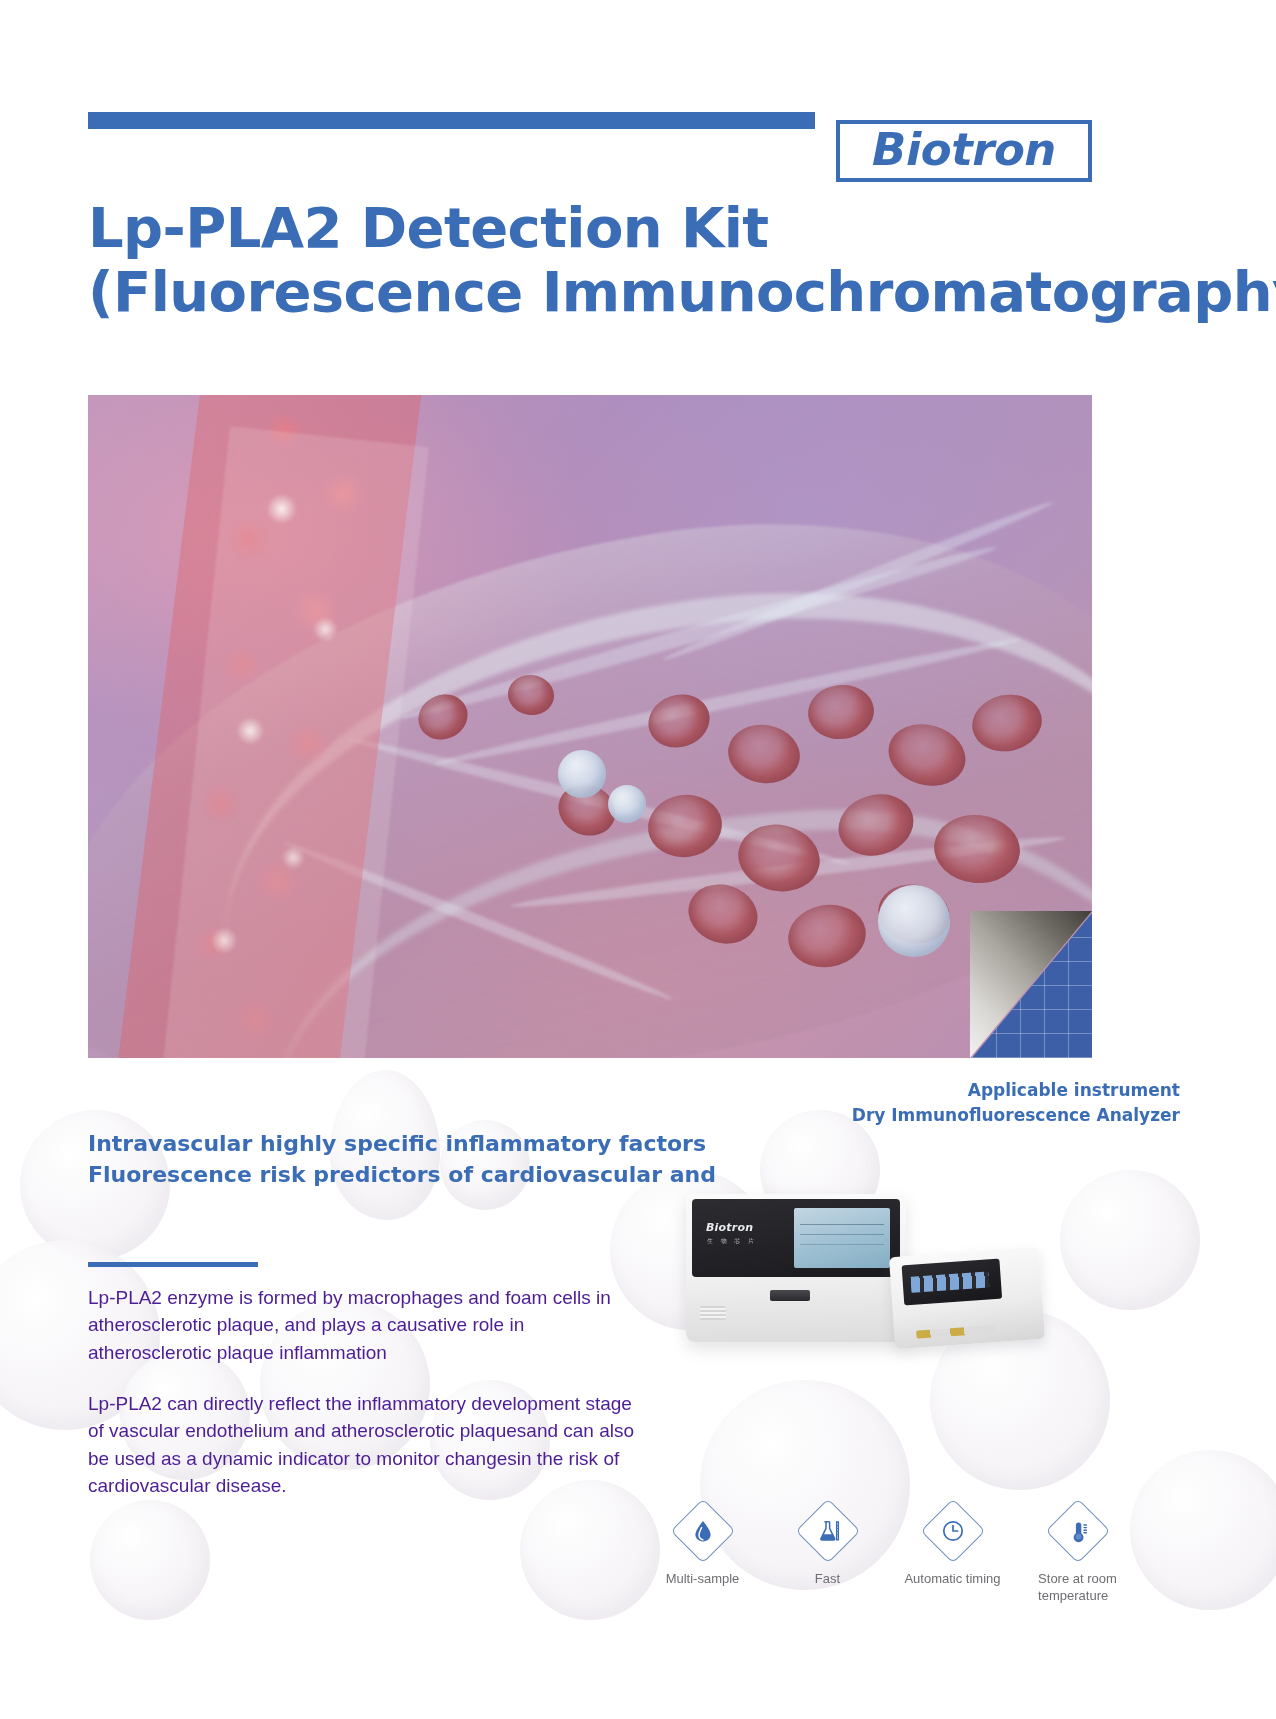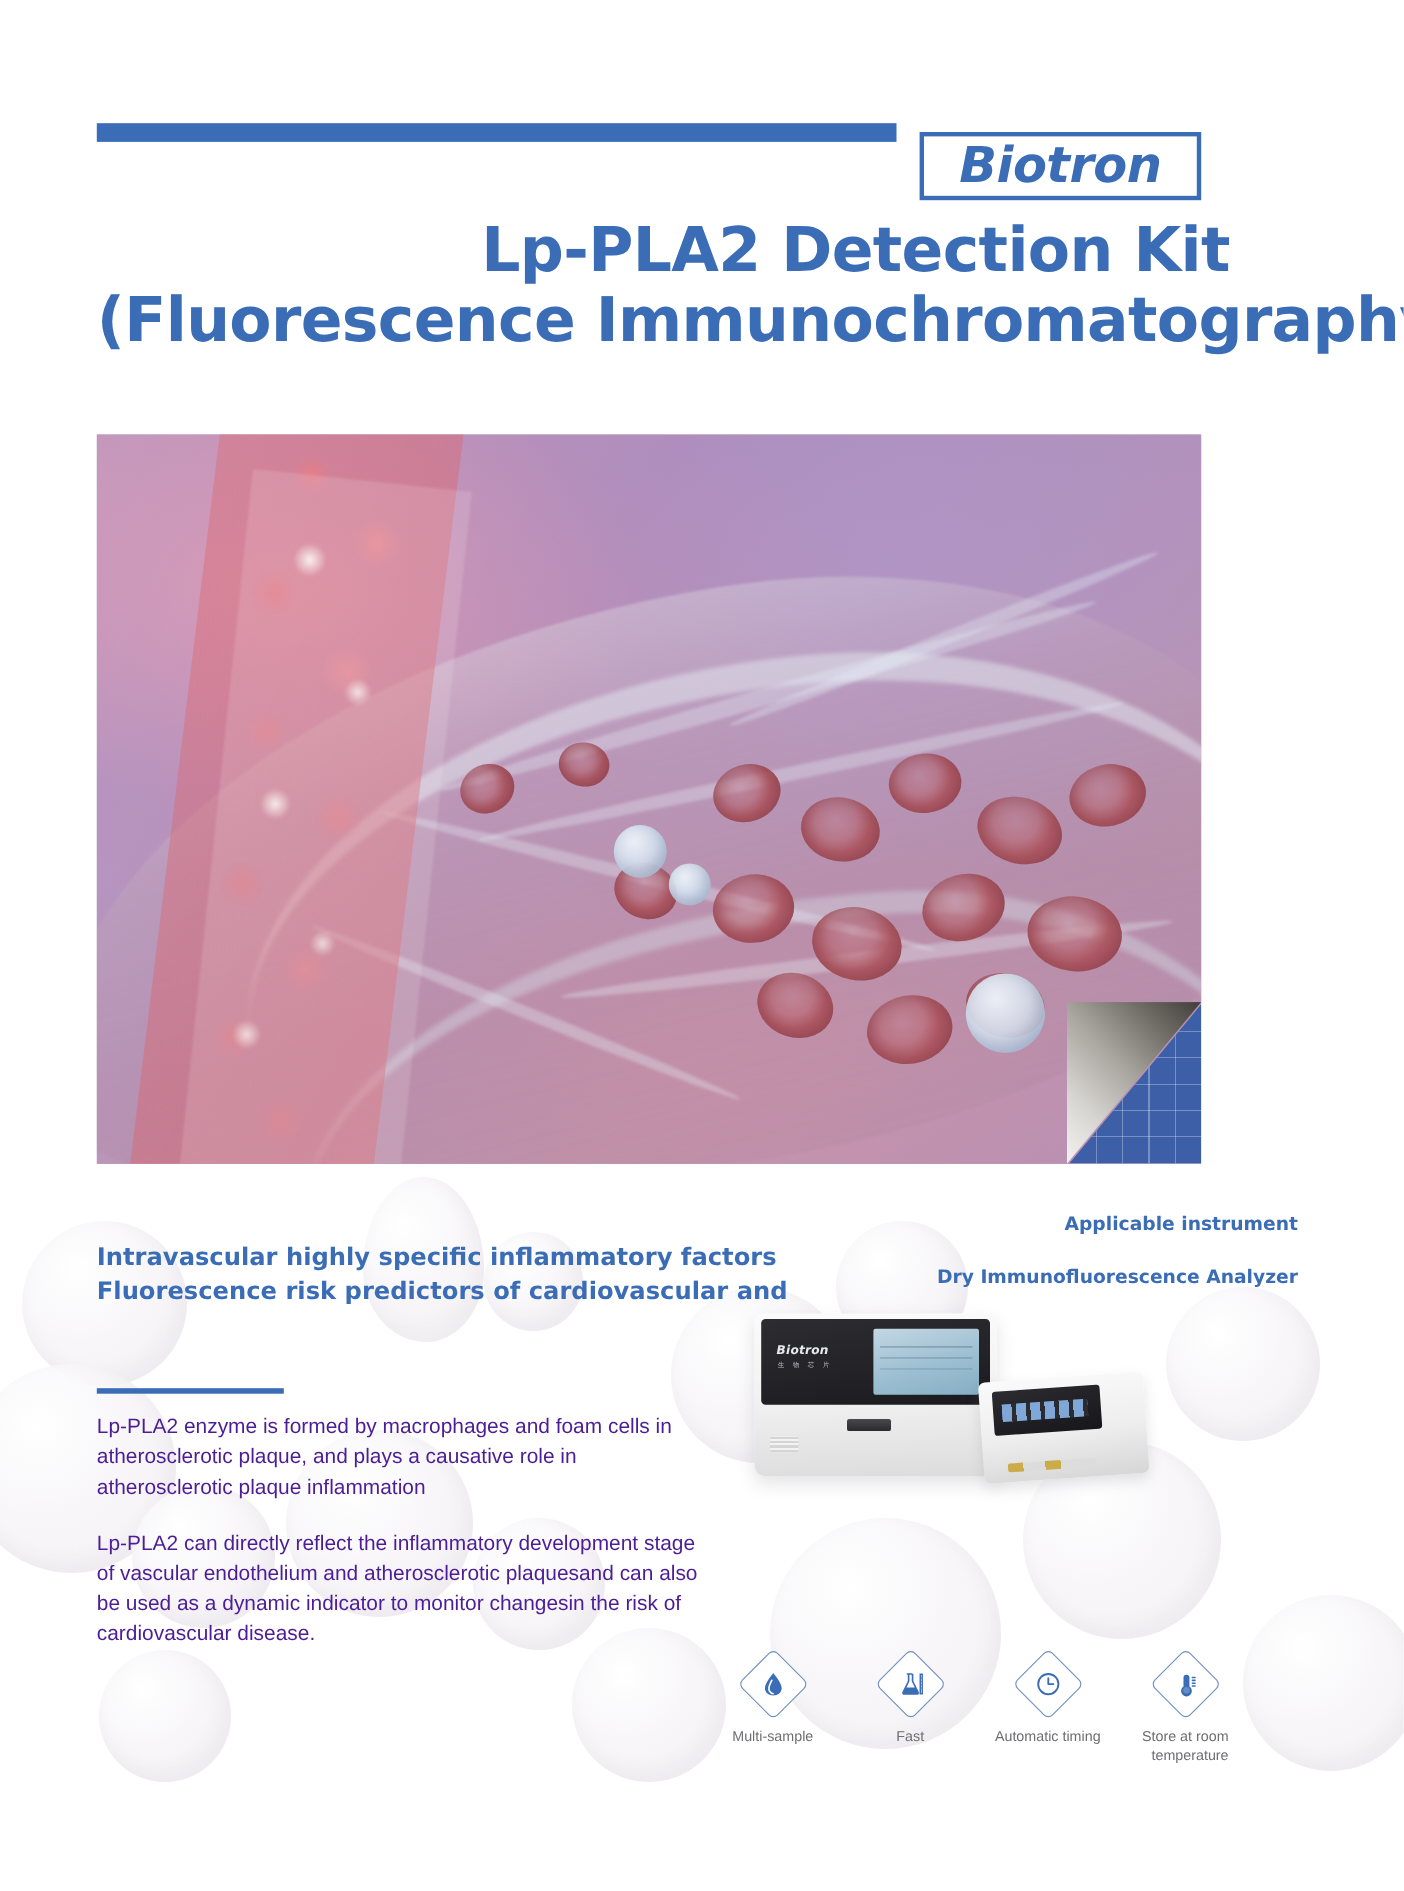--- a/index.html
+++ b/index.html
@@ -61,21 +61,20 @@
     line-height: 1;
     padding-bottom: 3px;
   }
 
   
   .title-block {
     position: absolute;
     left: 88px; top: 196px;
     width: 1030px;
     z-index: 3;
-    text-align: right;
   }
   .title-line {
     font-family: "DejaVu Sans", sans-serif;
     font-weight: 700;
     font-size: 56px;
     line-height: 1.14;
     color: #3a6db5;
     letter-spacing: -0.6px;
     white-space: nowrap;
   }
@@ -218,21 +217,20 @@
     text-align: right;
     z-index: 3;
   }
   .instrument-caption div {
     font-family: "DejaVu Sans", sans-serif;
     font-weight: 700;
     font-size: 17px;
     line-height: 1.45;
     color: #3a6db5;
     white-space: nowrap;
-    margin-top: 23px;
   }
 
   
   .headline {
     position: absolute;
     left: 88px; top: 1128px;
     z-index: 3;
   }
   .headline-line {
     font-family: "DejaVu Sans", sans-serif;
@@ -392,21 +390,21 @@
     justify-content: center;
     background: #ffffff;
   }
   .diamond > svg { transform: rotate(-45deg); }
   .feature-label {
     margin-top: 17px;
     font-family: "Liberation Sans", sans-serif;
     font-size: 13px;
     line-height: 1.28;
     color: #6e6e72;
-    text-align: right;
+    text-align: left;
     white-space: pre-line;
   }
 </style>
 </head>
 <body>
 
 <div class="bubble-field">
   <div class="bubble" style="left:20px;  top:60px;  width:150px; height:150px;"></div>
   <div class="bubble" style="left:-30px; top:190px; width:190px; height:190px;"></div>
   <div class="bubble" style="left:120px; top:300px; width:130px; height:130px;"></div>

